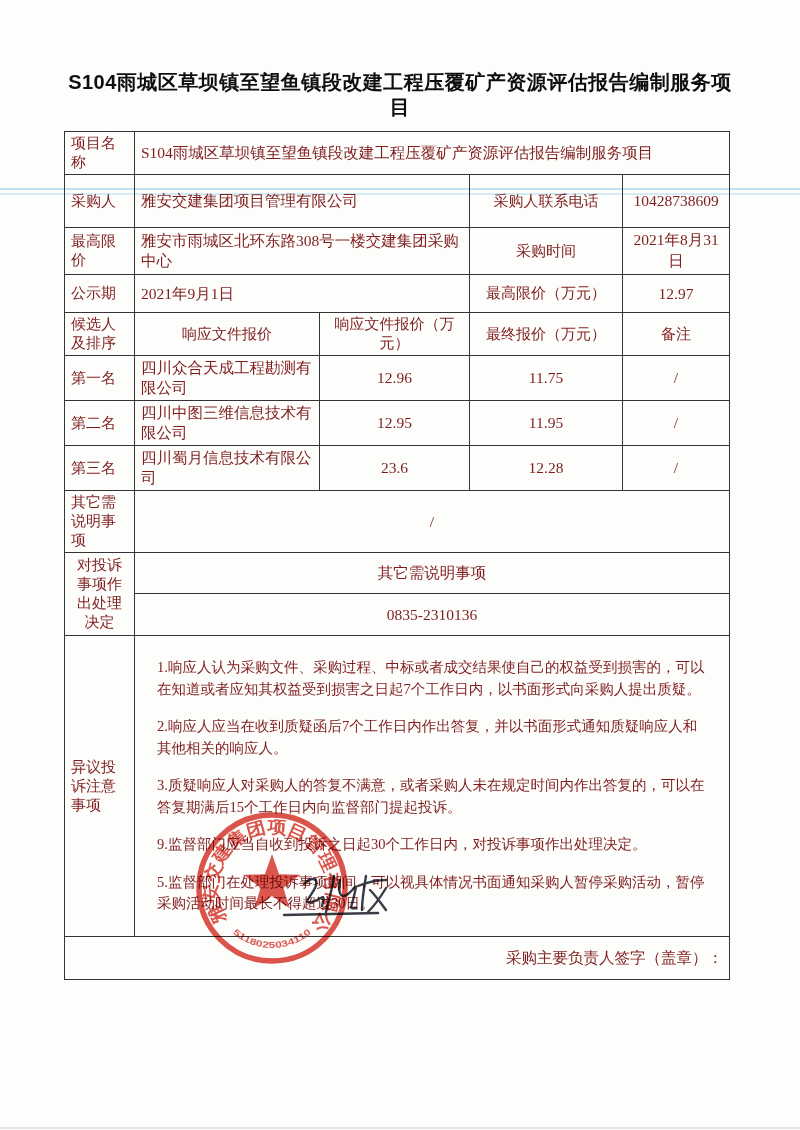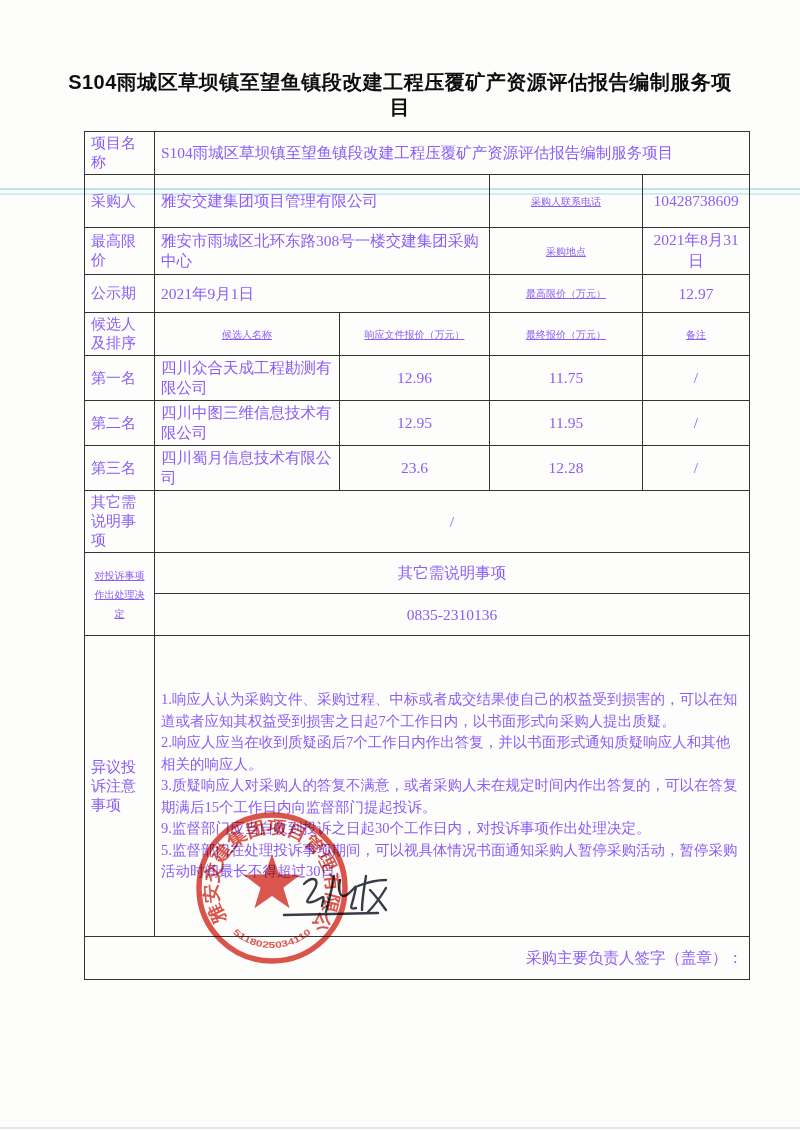--- a/index.html
+++ b/index.html
@@ -15,35 +15,35 @@
     font-weight:bold;font-size:20px;line-height:25px;
     text-align:center;color:#0e0e0e;letter-spacing:0.5px;
   }
   
   .scan-line{position:absolute;left:0;width:800px;pointer-events:none;z-index:1;}
   .scan-line.a{top:188px;height:2px;background:rgba(125,200,228,0.5);}
   .scan-line.b{top:193px;height:2px;background:rgba(125,200,228,0.32);}
   .scan-line.c{top:1127px;height:2px;background:rgba(160,170,175,0.25);}
 
   table.doc{
-    position:absolute;left:84px;top:131px;width:665px;z-index:2;
+    position:absolute;left:64px;top:131px;width:665px;z-index:2;
     border-collapse:collapse;table-layout:fixed;
-    font-size:15.5px;color:#8b5cf6;border-radius:6px;
+    font-size:15.5px;color:#7f1d1d;border-radius:6px;
   }
   table.doc td{
     border:1.5px solid #343434;
     padding:2px 6px;vertical-align:middle;
     background:transparent;word-break:break-all;
   }
   td.lab{font-size:15px;text-align:left;padding:2px 3px;line-height:19px;}
-  td.lab-c{font-size:10px;text-align:center;padding:2px 2px;line-height:19px;text-decoration:underline;}
+  td.lab-c{font-size:15px;text-align:center;padding:2px 2px;line-height:19px;}
   td.cen{text-align:center;}
   td.lft{text-align:left;line-height:20px;}
   td.obj{font-size:14.5px;line-height:21.5px;text-align:left;padding:6px 9px;}
-  td.obj p{margin:0;}
+  td.obj p{margin:16px;}
   td.sig{font-size:15.5px;text-align:right;padding:2px 5px;}
 
   .seal{position:absolute;left:176px;top:792px;width:192px;height:192px;z-index:4;
         mix-blend-mode:multiply;opacity:0.92;}
   .handsig{position:absolute;left:282px;top:866px;width:130px;height:62px;z-index:5;
         mix-blend-mode:multiply;}
 </style>
 </head>
 <body>
 
@@ -71,34 +71,34 @@
   <tr style="height:53px">
     <td class="lab">采购人</td>
     <td class="lft" colspan="2">雅安交建集团项目管理有限公司</td>
     <td class="lab-c">采购人联系电话</td>
     <td class="cen">10428738609</td>
   </tr>
 
   <tr style="height:45px">
     <td class="lab">最高限价</td>
     <td class="lft" colspan="2">雅安市雨城区北环东路308号一楼交建集团采购中心</td>
-    <td class="lab-c">采购地点</td>
+    <td class="lab-c">采购时间</td>
     <td class="cen">2021年8月31日</td>
   </tr>
 
   <tr style="height:38px">
     <td class="lab">公示期</td>
     <td class="lft" colspan="2">2021年9月1日</td>
     <td class="lab-c">最高限价（万元）</td>
     <td class="cen">12.97</td>
   </tr>
 
   <tr style="height:37px">
     <td class="lab">候选人及排序</td>
-    <td class="lab-c">候选人名称</td>
+    <td class="lab-c">响应文件报价</td>
     <td class="lab-c">响应文件报价（万元）</td>
     <td class="lab-c">最终报价（万元）</td>
     <td class="lab-c">备注</td>
   </tr>
 
   <tr style="height:42px">
     <td class="lab">第一名</td>
     <td class="lft">四川众合天成工程勘测有限公司</td>
     <td class="cen">12.96</td>
     <td class="cen">11.75</td>

